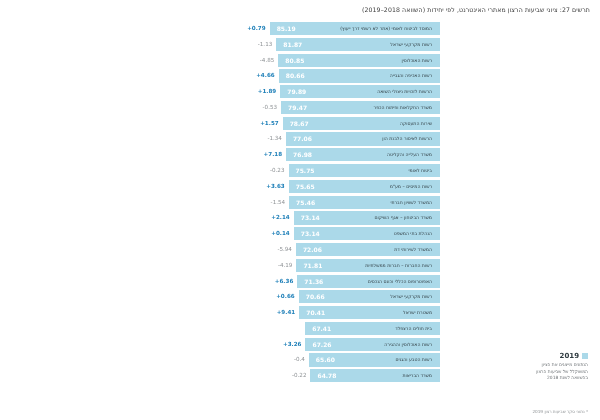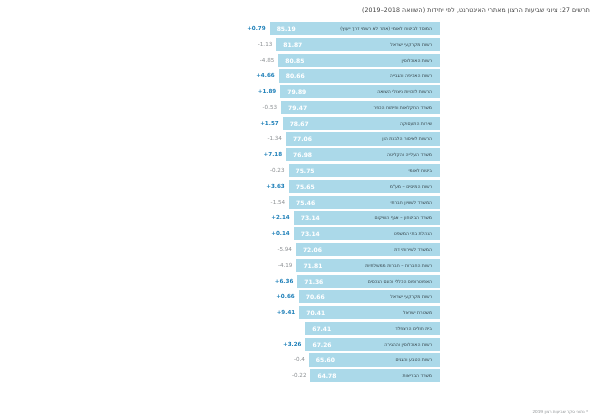--- a/index.html
+++ b/index.html
@@ -271,16 +271,27 @@
         <div class="bar-delta delta-neg" style="right: 295.2px;">-0.4</div>
       </div>
       <div class="row">
         <div class="bar" style="width: 129.56px;"></div>
         <div class="bar-label">משרד הבריאות</div>
         <div class="bar-value" style="right: 263.56px;">64.78</div>
         <div class="bar-delta delta-neg" style="right: 293.56px;">-0.22</div>
       </div>
     </div>
 
+  <div class="legend">
+    <div class="legend-row">
+      <span class="legend-swatch"></span>
+      <span class="legend-year">2019</span>
+    </div>
+    <div class="legend-note">
+      <div>הנתונים מייצגים את הציון</div>
+      <div>המשוקלל של שביעות הרצון</div>
+      <div>בהשוואה לשנת 2018</div>
+    </div>
+  </div>
 
   <div class="footnote">* נתוני סקר שביעות רצון 2019</div>
 
 </div>
 
 </body></html>

